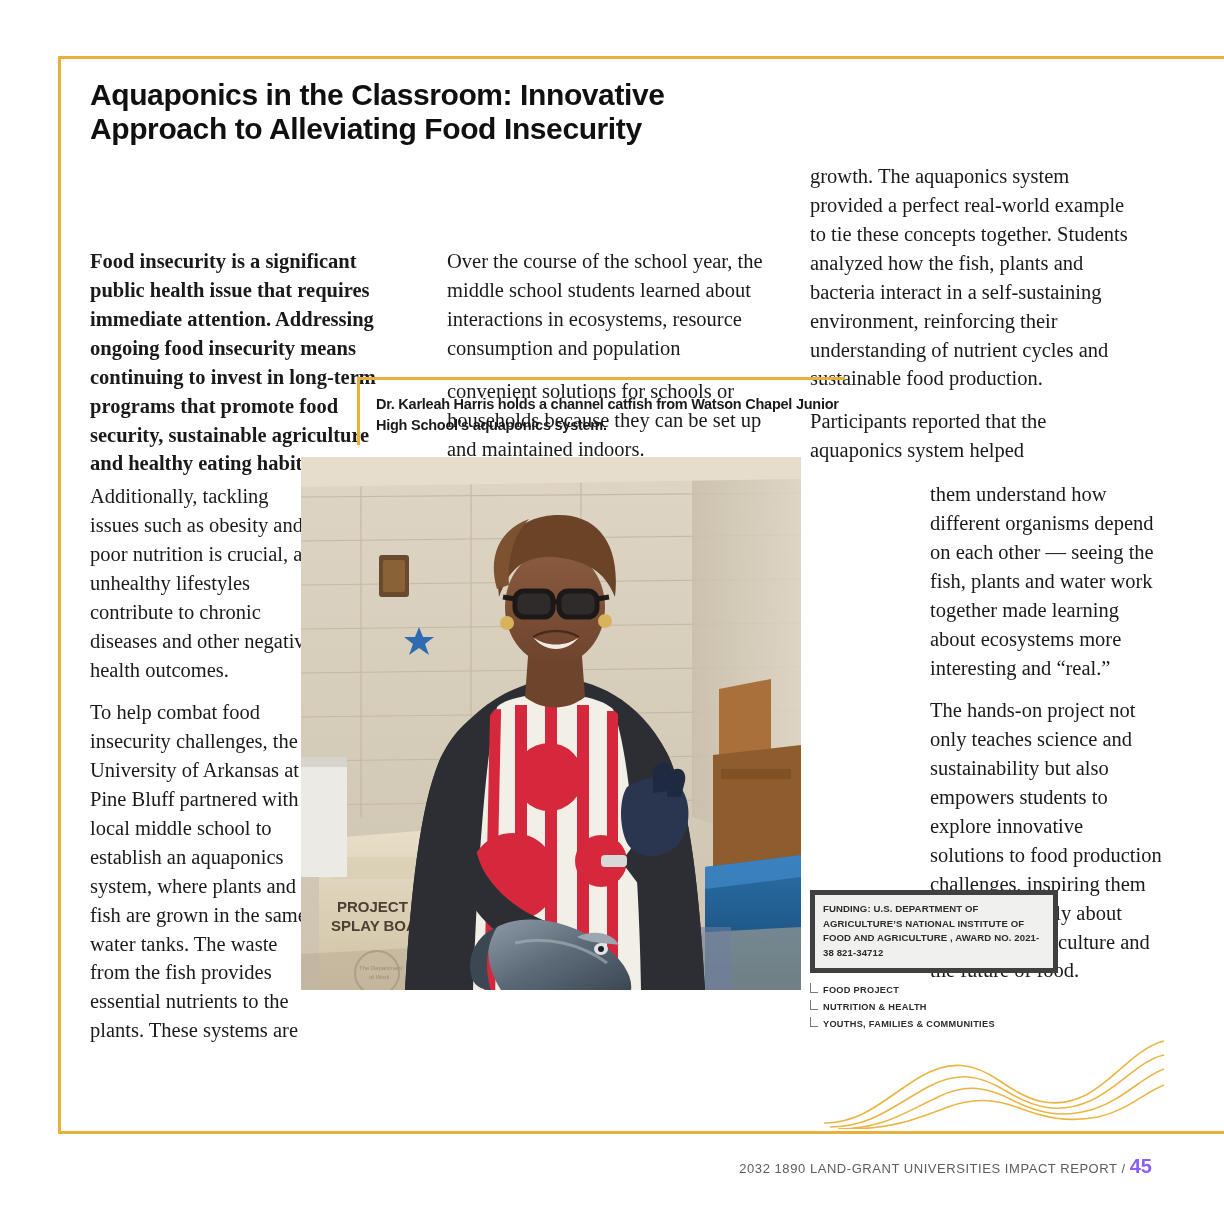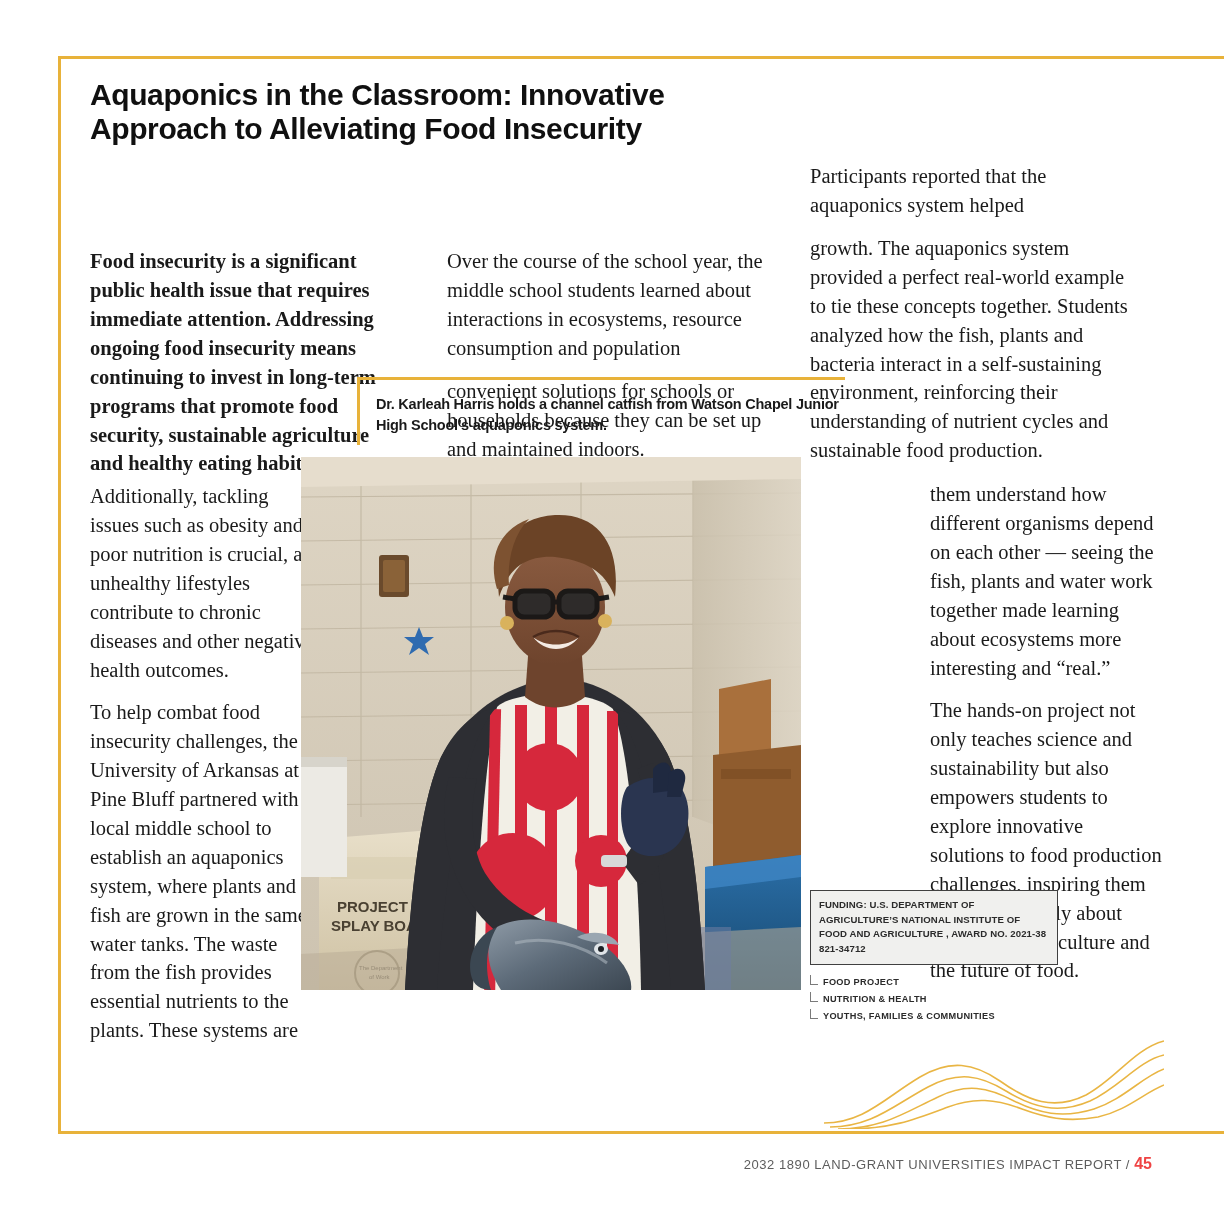--- a/index.html
+++ b/index.html
@@ -156,21 +156,21 @@
 
   
   .funding {
     position: absolute;
     left: 810px;
     top: 890px;
     width: 248px;
   }
   .funding-box {
     background: #f0f0ee;
-    border: 1px solid #404040;
+    border: 5px solid #404040;
     padding: 7px 8px 8px 8px;
     font-family: "Liberation Sans", sans-serif;
     font-weight: bold;
     font-size: 9.6px;
     line-height: 1.52;
     letter-spacing: 0.1px;
     color: #2b2b2b;
   }
   .tags {
     margin-top: 7px;
@@ -200,22 +200,22 @@
     right: 72px;
     top: 1155px;
     font-family: "Liberation Sans", sans-serif;
     font-size: 13px;
     letter-spacing: 0.55px;
     color: #5d5d5d;
     white-space: nowrap;
   }
   .footer .pg {
     font-weight: bold;
-    font-size: 16px;
-    color: #ef4444;
+    font-size: 20px;
+    color: #8b5cf6;
     letter-spacing: 0;
   }
 </style>
 </head>
 <body>
 
 <div class="page">
 
   <div class="rule-top"></div>
   <div class="rule-top-left-cap"></div>
@@ -243,22 +243,22 @@
         <p>Additionally, tackling issues such as obesity and poor nutrition is crucial, as unhealthy lifestyles contribute to chronic diseases and other negative health outcomes.</p>
         <p>To help combat food insecurity challenges, the University of Arkansas at Pine Bluff partnered with a local middle school to establish an aquaponics system, where plants and fish are grown in the same water tanks. The waste from the fish provides essential nutrients to the plants. These systems are</p>
       </div>
 
       <div class="col2">
         <p>Over the course of the school year, the middle school students learned about interactions in ecosystems, resource consumption and population</p>
         <p>convenient solutions for schools or households because they can be set up and maintained indoors.</p>
       </div>
 
       <div class="col3a">
+        <p>growth. The aquaponics system provided a perfect real-world example to tie these concepts together. Students analyzed how the fish, plants and bacteria interact in a self-sustaining environment, reinforcing their understanding of nutrient cycles and sustainable food production.</p>
         <p>Participants reported that the aquaponics system helped</p>
-        <p>growth. The aquaponics system provided a perfect real-world example to tie these concepts together. Students analyzed how the fish, plants and bacteria interact in a self-sustaining environment, reinforcing their understanding of nutrient cycles and sustainable food production.</p>
       </div>
       <div class="col3b">
         <p>them understand how different organisms depend on each other — seeing the fish, plants and water work together made learning about ecosystems more interesting and “real.”</p>
         <p>The hands-on project not only teaches science and sustainability but also empowers students to explore innovative solutions to food production challenges, inspiring them to think critically about sustainable agriculture and the future of food.</p>
       </div>
 
     </div>
   </div>
 
   <div class="caption-block">

